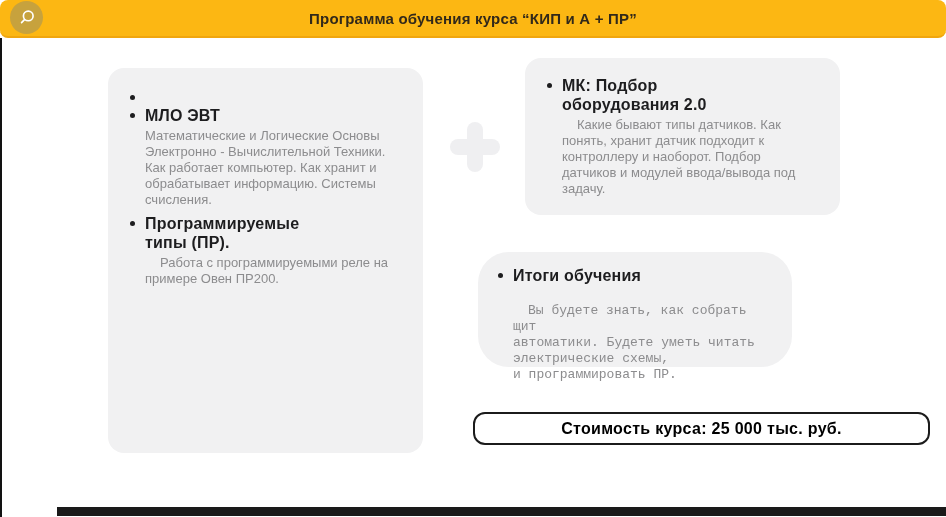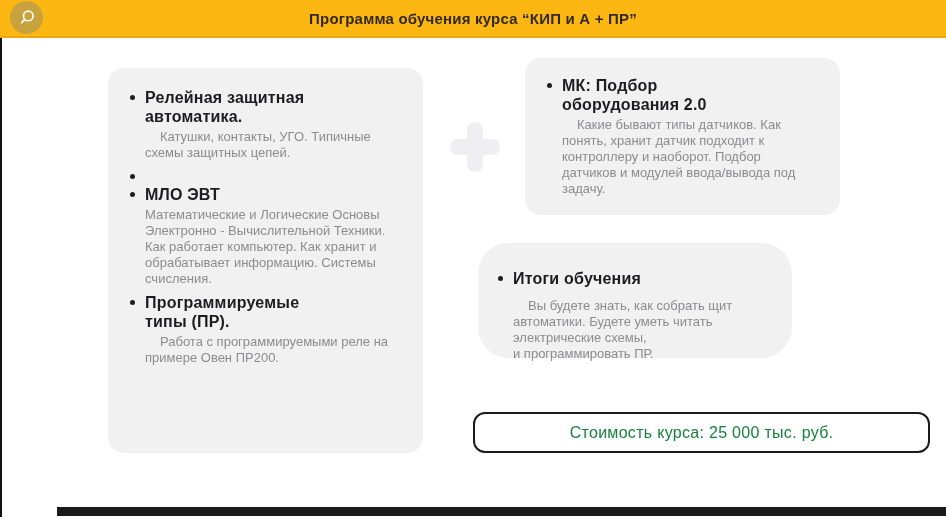--- a/index.html
+++ b/index.html
@@ -9,21 +9,21 @@
     position: relative;
     width: 946px; height: 517px;
     background: #ffffff;
     overflow: hidden;
   }
   
   .header {
     position: absolute; left: 0; top: 0; right: 0; height: 38px;
     background: #fcb713;
     border-bottom: 2px solid #f0a60e;
-    display: flex; align-items: center; justify-content: center;
+    display: flex; align-items: center; justify-content: center; border-radius: 8px;
   }
   .header-title {
     font-size: 15px; font-weight: bold; color: #32291a;
     letter-spacing: .2px;
   }
   .search-badge {
     position: absolute; left: 10px; top: 1px;
     width: 33px; height: 33px; border-radius: 50%;
     background: #c7a23d;
     display: flex; align-items: center; justify-content: center;
@@ -40,21 +40,21 @@
     background: #1a1a1a;
   }
   
   .card {
     position: absolute;
     background: #f1f1f2;
     border-radius: 16px;
   }
   .card-left  { left: 108px; top: 68px;  width: 315px; height: 385px; padding: 20px 20px 10px 22px; }
   .card-mk    { left: 525px; top: 58px;  width: 315px; height: 157px; padding: 18px 18px 10px 22px; }
-  .card-sum   { left: 478px; top: 243px; width: 314px; height: 115px; padding: 26px 18px 10px 20px; border-radius: 31px; }
+  .card-sum   { left: 478px; top: 252px; width: 314px; height: 115px; padding: 14px 18px 10px 20px; border-radius: 31px; }
   .item { display: flex; margin-bottom: 6px; }
   .bullet {
     flex: 0 0 auto;
     width: 5px; height: 5px; border-radius: 50%;
     background: #1d1d1f;
     margin: 7px 10px 0 0;
   }
   .item-title {
     font-size: 16px; font-weight: bold; line-height: 19px;
     color: #1d1d1f; letter-spacing: .2px;
@@ -73,26 +73,26 @@
   .plus .bar-h {
     position: absolute; left: 0; top: 17px; width: 50px; height: 16px;
     border-radius: 8px; background: #efeff1;
   }
   .plus .bar-v {
     position: absolute; left: 17px; top: 0; width: 16px; height: 50px;
     border-radius: 8px; background: #efeff1;
   }
   
   .price {
-    position: absolute; left: 473px; top: 412px; width: 457px; height: 41px;
+    position: absolute; left: 473px; top: 412px; width: 457px; height: 33px;
     background: #ffffff;
     border: 2px solid #1b1b1b;
     border-radius: 12px;
     display: flex; align-items: center; justify-content: center;
-    font-size: 16px; font-weight: normal; color: #15803d;
+    font-size: 16px; font-weight: bold; color: #000000;
     letter-spacing: .3px;
   }
 </style>
 </head>
 <body>
 
 <div class="stage">
 
   <div class="header">
     <div class="search-badge">
@@ -100,29 +100,20 @@
         <circle cx="13.5" cy="9.5" r="5.8"></circle>
         <line x1="9" y1="14" x2="5.5" y2="17.5"></line>
       </svg>
     </div>
     <div class="header-title">Программа обучения курса “КИП и А + ПР”</div>
   </div>
 
   <div class="left-edge"></div>
 
   <div class="card card-left">
-    <div class="item">
-      <span class="bullet"></span>
-      <div class="item-body">
-        <div class="item-title">Релейная защитная
-автоматика.</div>
-        <div class="item-desc">Катушки, контакты, УГО. Типичные
-схемы защитных цепей.</div>
-      </div>
-    </div>
     <div class="item">
       <span class="bullet"></span>
       <div class="item-body">
       </div>
     </div>
     <div class="item">
       <span class="bullet"></span>
       <div class="item-body">
         <div class="item-title">МЛО ЭВТ</div>
         <div class="item-desc no-indent">Математические и Логические Основы
@@ -161,21 +152,21 @@
 задачу.</div>
       </div>
     </div>
   </div>
 
   <div class="card card-sum">
     <div class="item">
       <span class="bullet"></span>
       <div class="item-body">
         <div class="item-title">Итоги обучения</div>
-        <div class="item-desc no-indent" style="text-indent:15px; margin-top:10px;">Вы будете знать, как собрать щит
+        <div class="item-desc no-indent" style="text-indent:15px; margin-top:18px;font-family:Liberation Mono, monospace;">Вы будете знать, как собрать щит
 автоматики. Будете уметь читать
 электрические схемы,
 и программировать ПР.</div>
       </div>
     </div>
   </div>
 
   <div class="price">Стоимость курса: 25 000 тыс. руб.</div>
 
   <div class="bottom-bar"></div>

